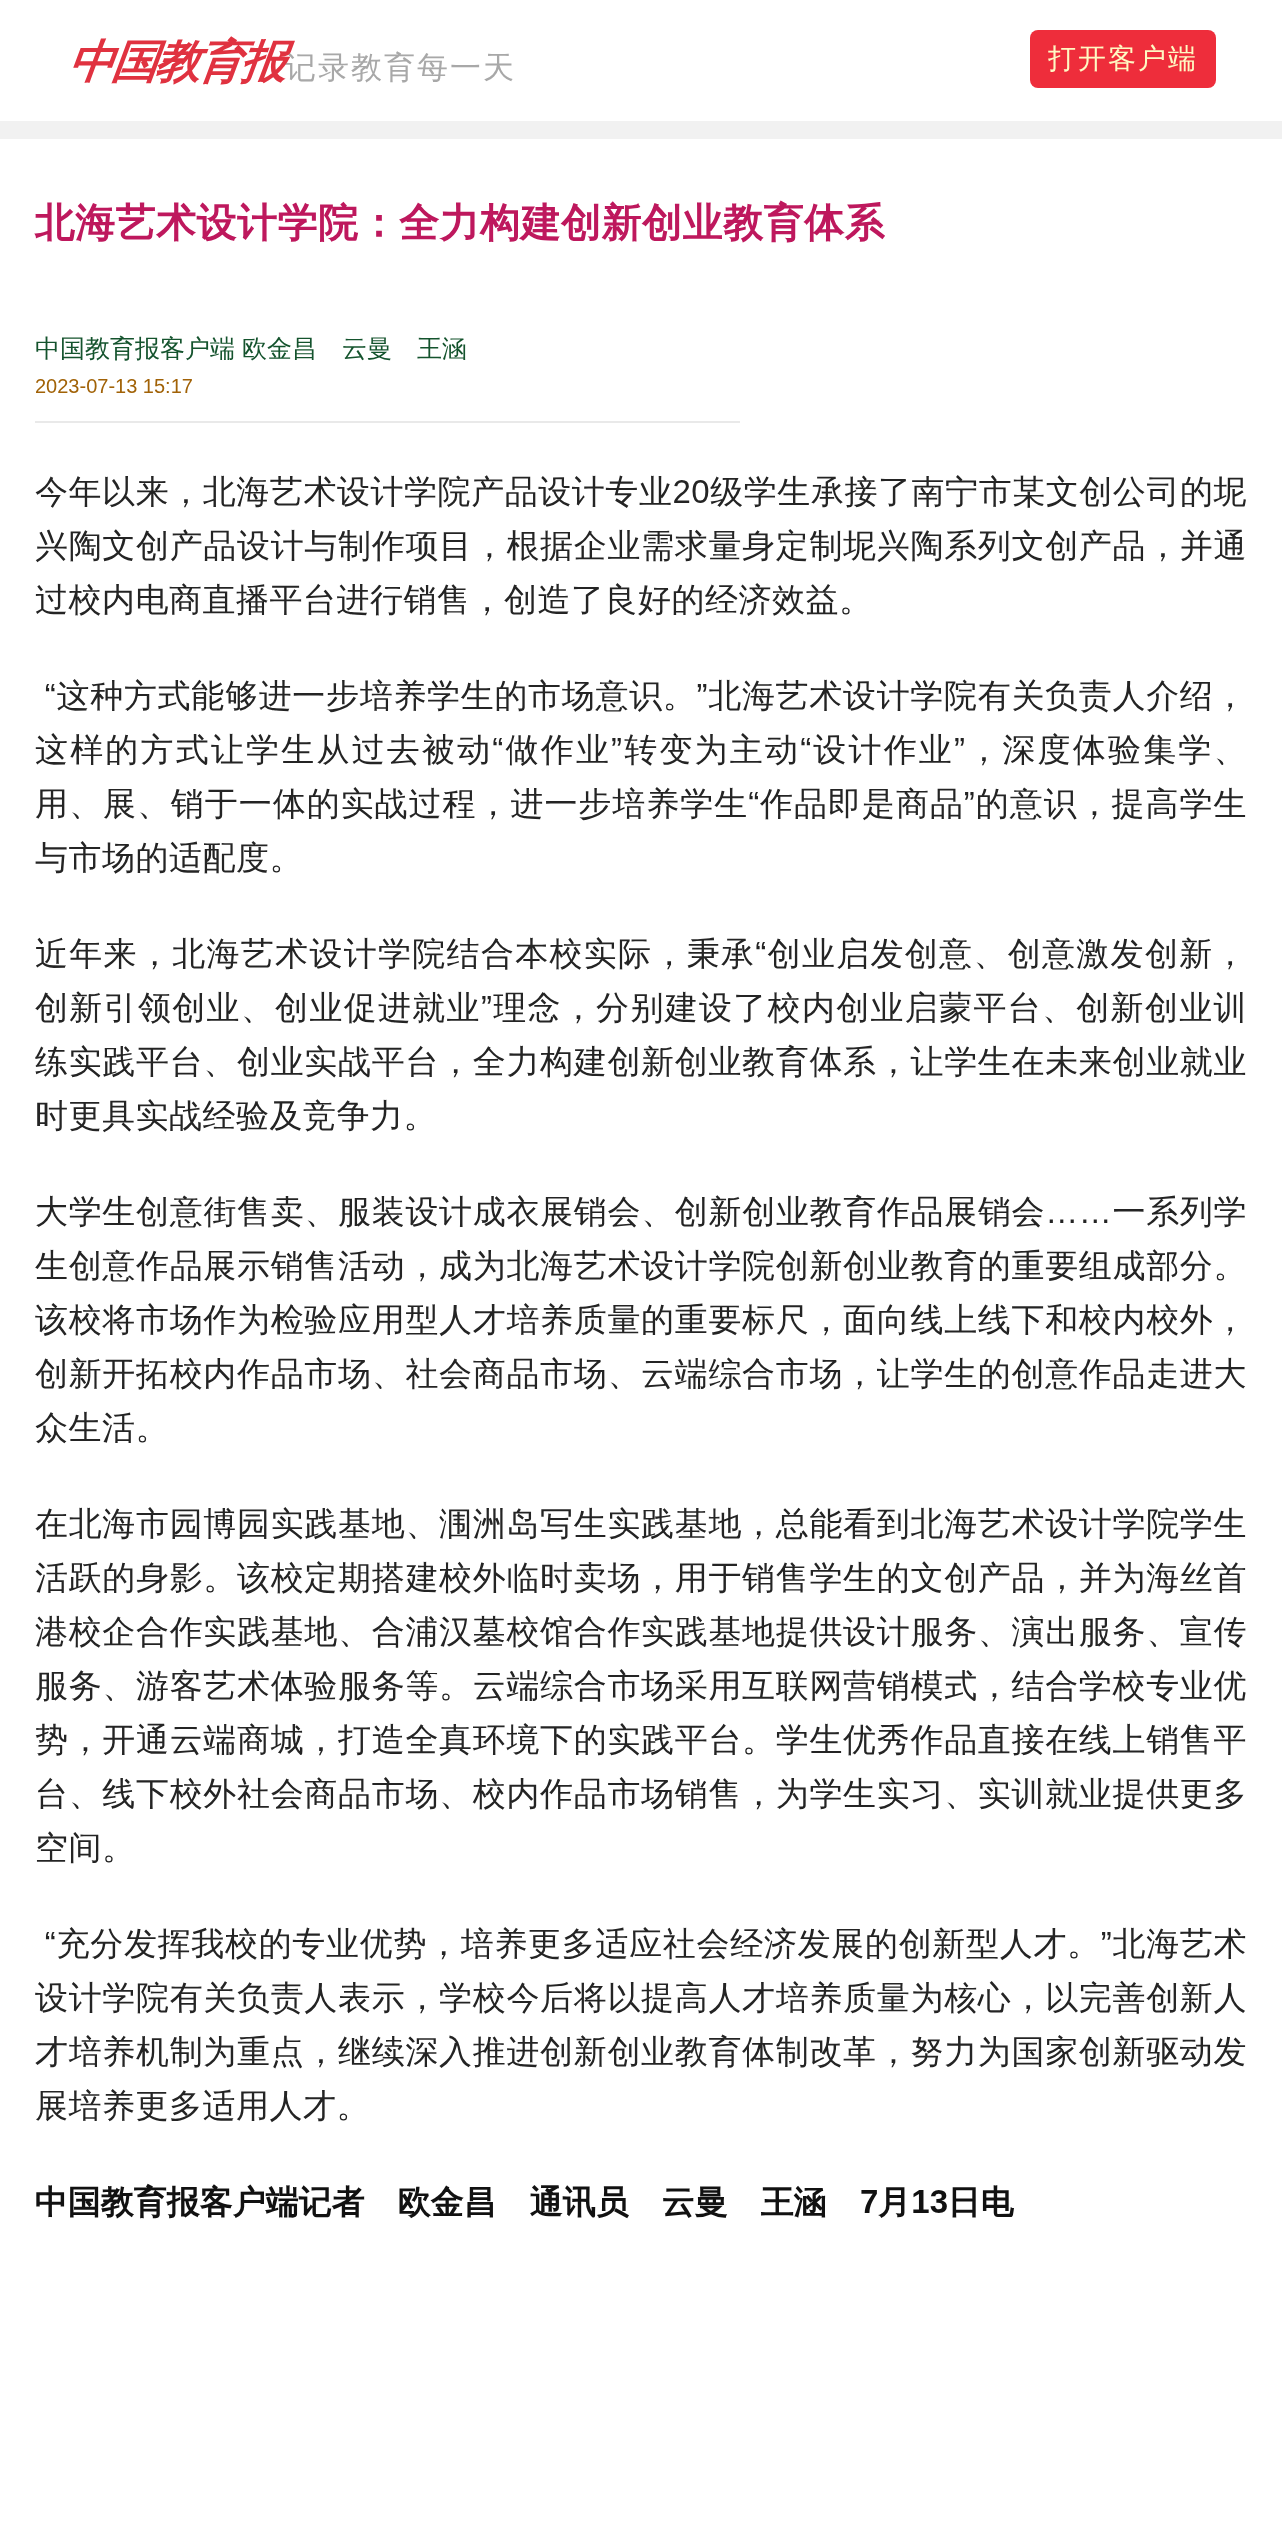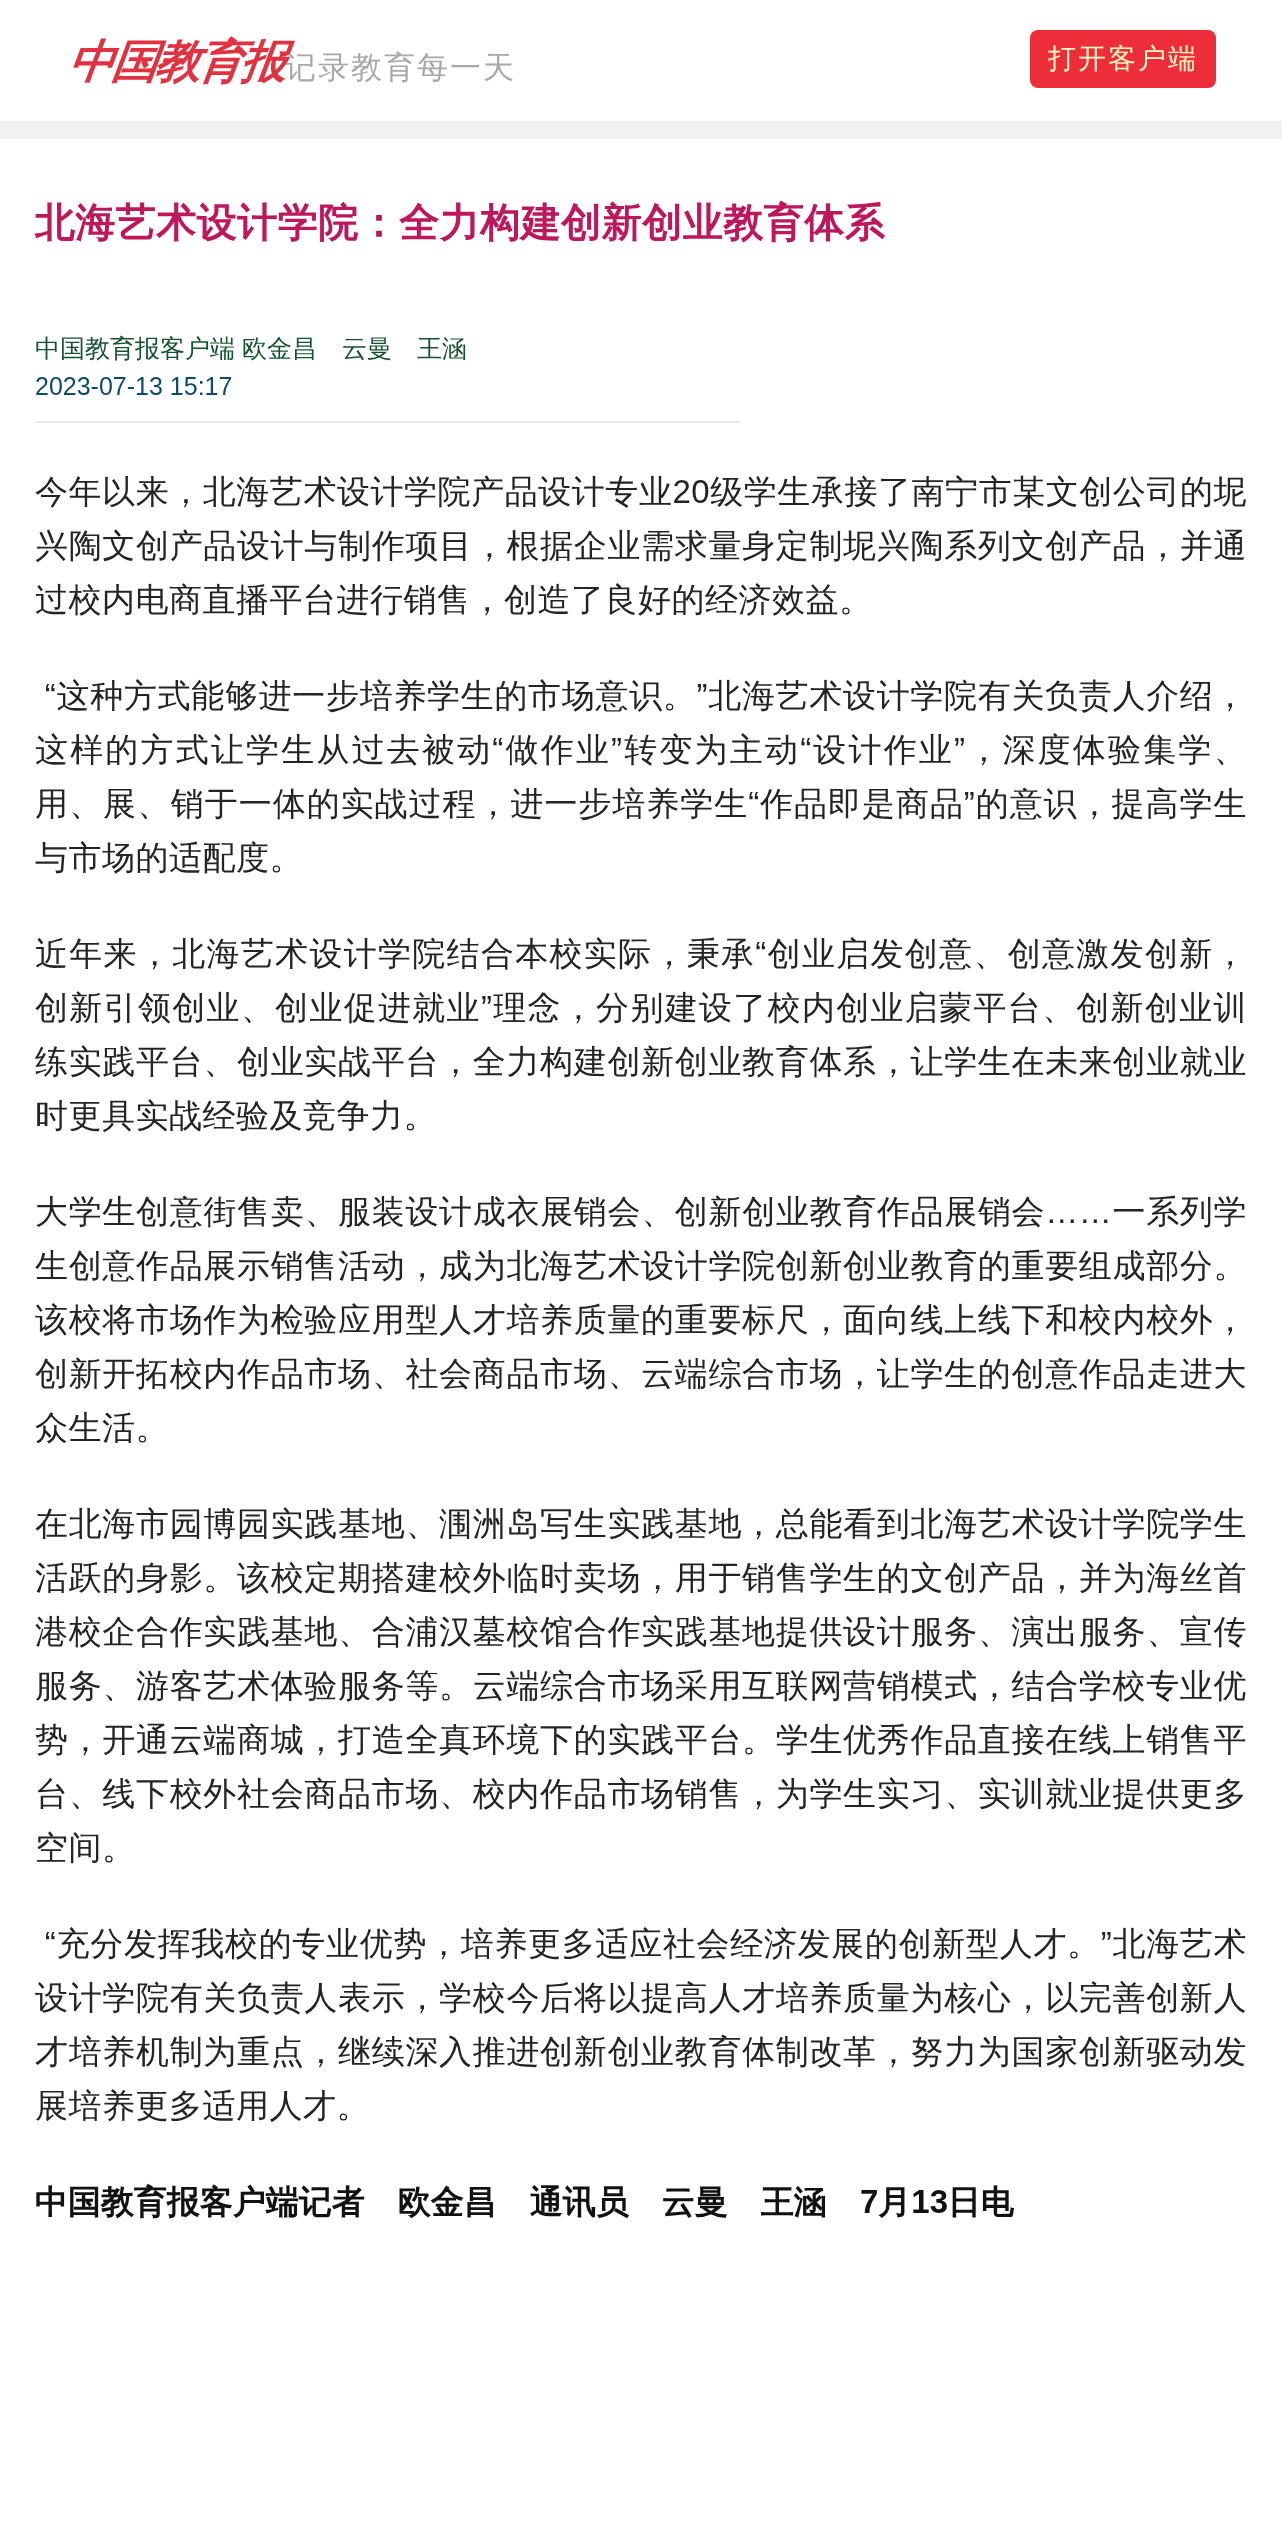--- a/index.html
+++ b/index.html
@@ -79,23 +79,23 @@
     letter-spacing: 0.5px;
   }
   .byline {
     margin-top: 88px;
     font-size: 25px;
     line-height: 30px;
     color: #14532d;
   }
   .pubtime {
     margin-top: 8px;
-    font-size: 25px;
+    font-size: 20px;
     line-height: 30px;
-    color: #0c4a6e;
+    color: #a16207;
   }
   .divider {
     margin-top: 20px;
     width: 705px;
     height: 2px;
     background: #e9e9e9;
   }
   .para {
     font-size: 33px;
     line-height: 54px;

